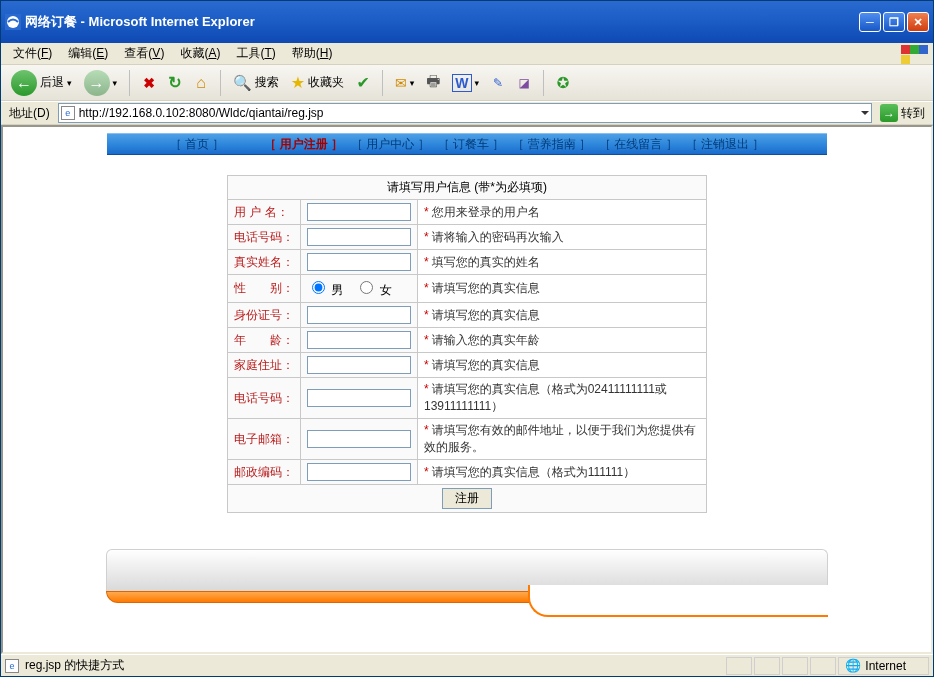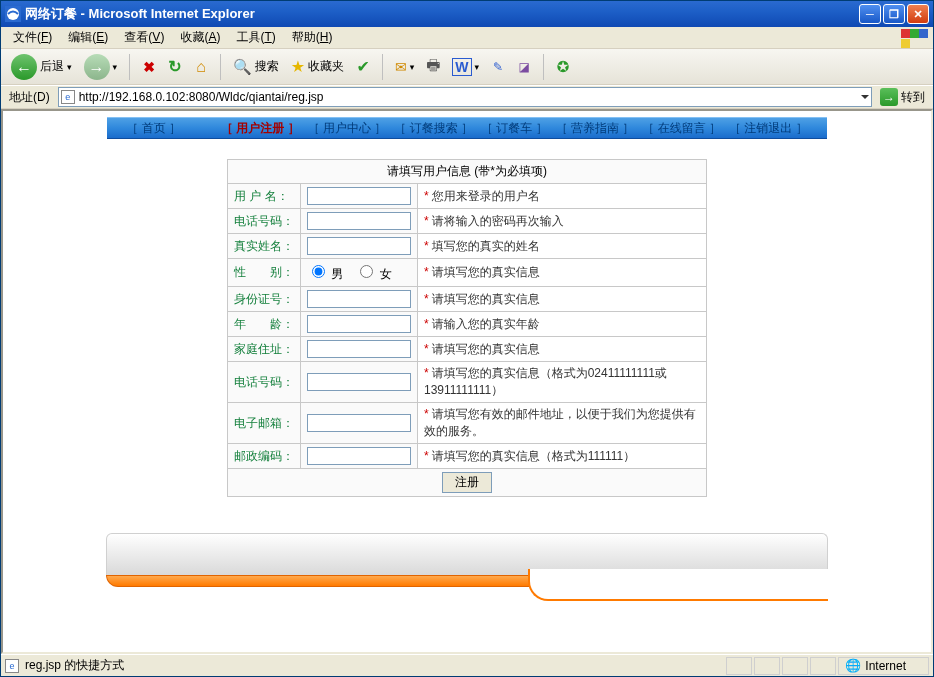--- a/index.html
+++ b/index.html
@@ -13,21 +13,21 @@
   .ie-window {
     width: 934px;
     height: 677px;
     background: #ece9d8;
     display: flex;
     flex-direction: column;
     position: relative;
     border: 1px solid #003c74;
   }
   .titlebar {
-    height: 26px;
+    height: 42px;
     background: linear-gradient(to bottom, #2a6ad0 0%, #1d5fc7 40%, #0f49b3 100%);
     display: flex;
     align-items: center;
     padding: 0 4px 0 4px;
     color: #fff;
     font-size: 13px;
     font-weight: bold;
   }
   .titlebar .ie-icon {
     width: 16px; height:16px; margin-right: 4px;
@@ -152,21 +152,21 @@
     font-size: 12px;
     vertical-align: middle;
   }
   .reg-table .hdr {
     text-align: center;
     background: #fafafa;
   }
   .reg-table .label-cell {
     width: 66px;
     background: #fafafa;
-    color: #15803d;
+    color: #b91c1c;
     white-space: nowrap;
     letter-spacing: 0;
   }
   .reg-table .input-cell {
     width: 110px;
     background: #fafafa;
   }
   .reg-table .hint-cell {
     width: auto;
     color: #333;
@@ -353,21 +353,20 @@
     </div>
   </div>
 
   <div class="content-area">
     <div class="page-wrap">
 
       <div class="navbar" id="navbar">
           <span class="nav-item">［ 首页 ］</span>
           <span class="nav-item active">［ 用户注册 ］</span>
           <span class="nav-item">［ 用户中心 ］</span>
-          <span class="nav-item">［ 订餐搜索 ］</span>
           <span class="nav-item">［ 订餐车 ］</span>
           <span class="nav-item">［ 营养指南 ］</span>
           <span class="nav-item">［ 在线留言 ］</span>
           <span class="nav-item">［ 注销退出 ］</span>
         </div>
 
       <table class="reg-table">
         <tbody>
             <tr>
               <td class="hdr" colspan="3">请填写用户信息 (带*为必填项)</td>

